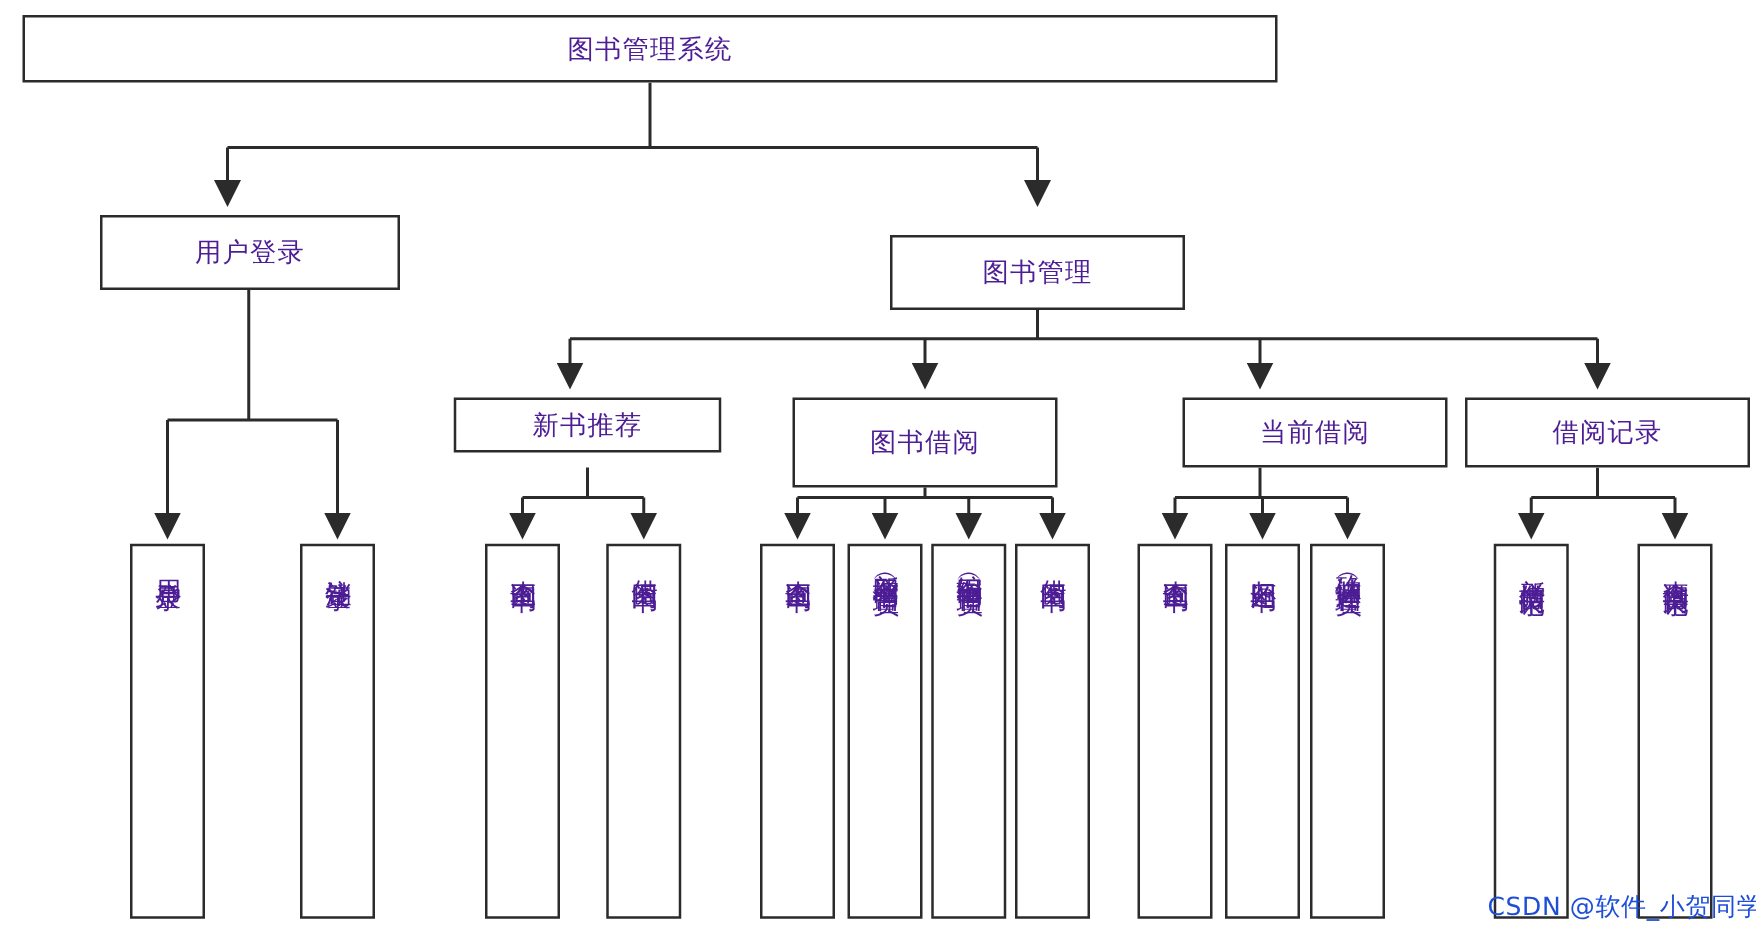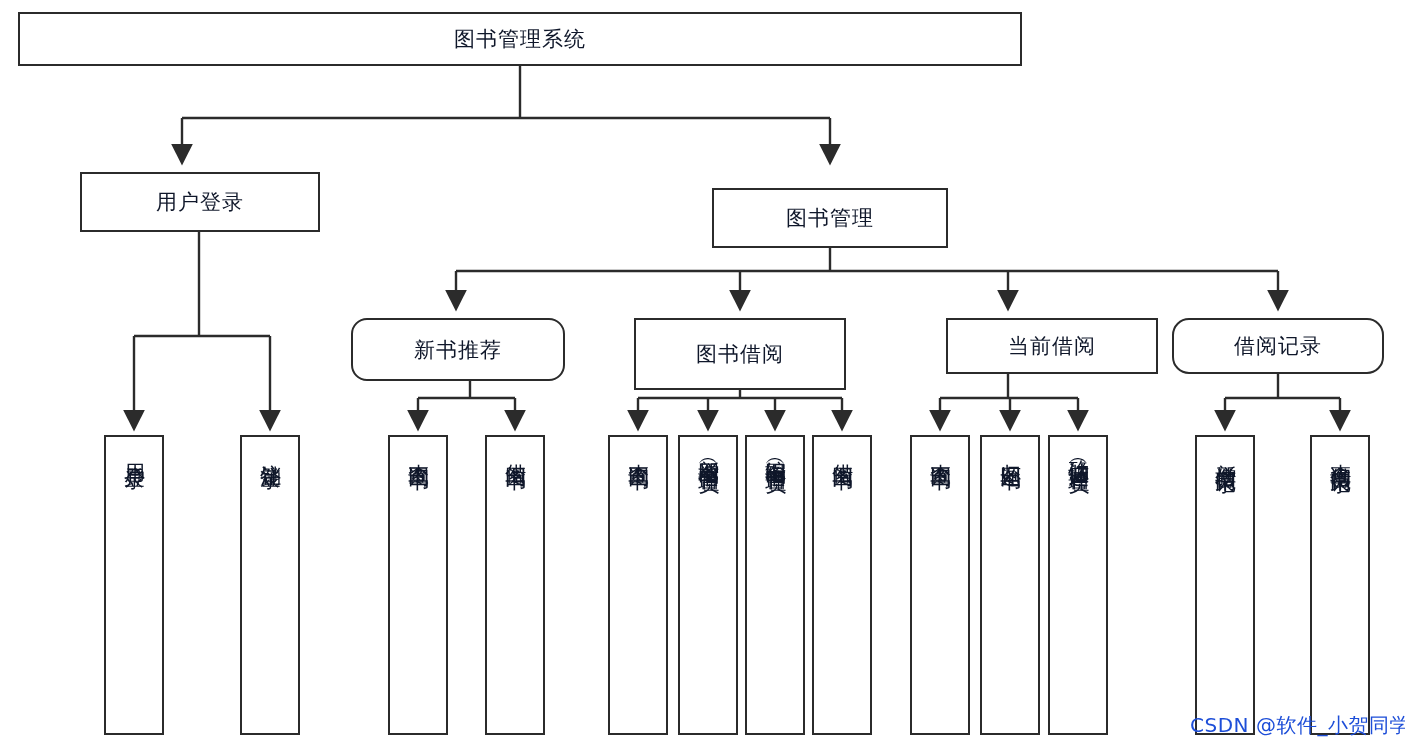--- a/index.html
+++ b/index.html
@@ -2,21 +2,21 @@
 <html><head>
 <meta charset="utf-8">
 <style>
   html,body{margin:0;padding:0;background:#ffffff;}
   body{width:1405px;height:747px;overflow:hidden;
        font-family:"DejaVu Sans","Liberation Sans",sans-serif;}
   #stage{position:relative;width:1405px;height:747px;background:#fff;}
   svg#wires{position:absolute;left:0;top:0;width:1405px;height:747px;}
   .node{position:absolute;box-sizing:border-box;background:#ffffff;
         border:2px solid #2b2b2b;display:flex;align-items:center;
-        justify-content:center;color:#0f172a;}
+        justify-content:center;color:#4c1d95;}
   .node.h{font-size:21px;letter-spacing:1px;}
   .node.v{writing-mode:vertical-rl;text-orientation:upright;
           font-size:21px;line-height:1.30;letter-spacing:2px;
           justify-content:flex-start;align-items:center;padding-top:10px;}
   .node.v.tall{padding-top:6px;}
   .watermark{position:absolute;left:1190px;top:712px;font-size:20px;
              color:#1d4ed8;letter-spacing:0.5px;white-space:nowrap;}
 </style>
 </head>
 <body>
@@ -71,24 +71,24 @@
       <path d="M1225,398 L1225,428" marker-end="url(#arrow)"></path>
       <path d="M1340,398 L1340,428" marker-end="url(#arrow)"></path>
     </g>
   </svg>
 
   <div class="node h" style="left:18px;top:12px;width:1004px;height:54px;">图书管理系统</div>
 
   <div class="node h" style="left:80px;top:172px;width:240px;height:60px;">用户登录</div>
   <div class="node h" style="left:712px;top:172px;width:236px;height:60px;margin-top:16px;">图书管理</div>
 
-  <div class="node h" style="left:351px;top:318px;width:214px;height:63px;border-radius:16px;">新书推荐</div>
+  <div class="node h" style="left:363px;top:318px;width:214px;height:44px;">新书推荐</div>
   <div class="node h" style="left:634px;top:318px;width:212px;height:72px;">图书借阅</div>
   <div class="node h" style="left:946px;top:318px;width:212px;height:56px;">当前借阅</div>
-  <div class="node h" style="left:1172px;top:318px;width:212px;height:56px;border-radius:17px;">借阅记录</div>
+  <div class="node h" style="left:1172px;top:318px;width:228px;height:56px;">借阅记录</div>
 
   <div class="node v" style="left:104px;top:435px;width:60px;height:300px;">用户登录</div>
   <div class="node v" style="left:240px;top:435px;width:60px;height:300px;">注销登录</div>
 
   <div class="node v" style="left:388px;top:435px;width:60px;height:300px;">查询图书</div>
   <div class="node v" style="left:485px;top:435px;width:60px;height:300px;">借阅图书</div>
 
   <div class="node v" style="left:608px;top:435px;width:60px;height:300px;">查询图书</div>
   <div class="node v tall" style="left:678px;top:435px;width:60px;height:300px;">新增图书（管理员）</div>
   <div class="node v tall" style="left:745px;top:435px;width:60px;height:300px;">编辑图书（管理员）</div>

